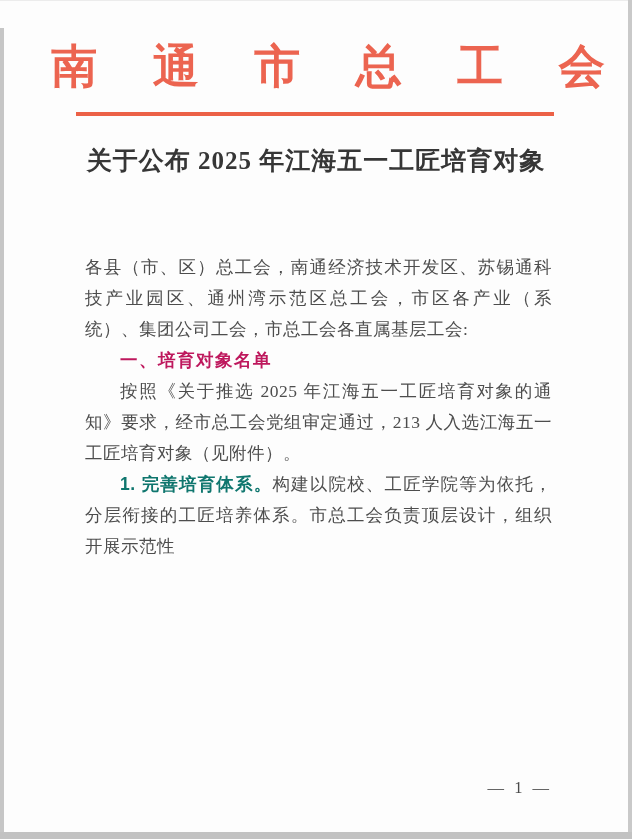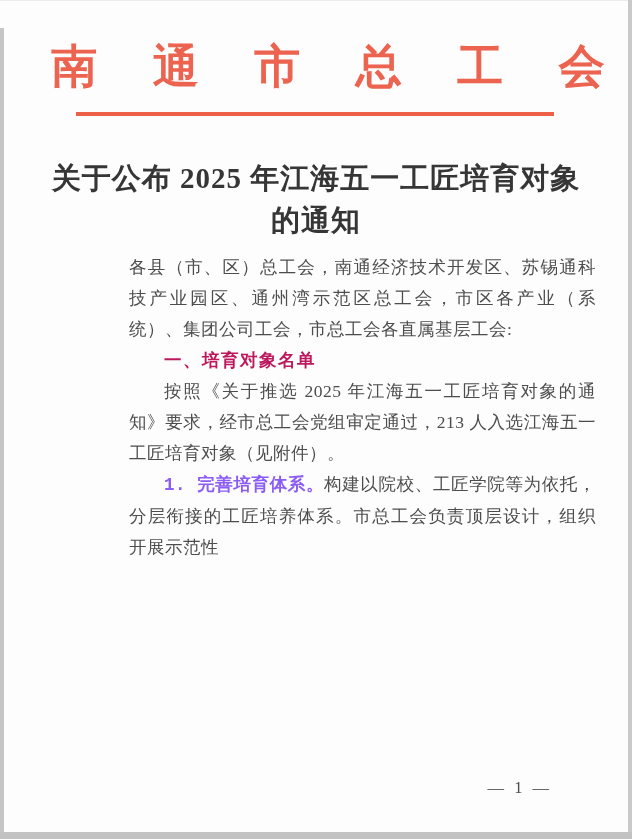--- a/index.html
+++ b/index.html
@@ -40,54 +40,53 @@
   .red-line {
     position: absolute;
     top: 112px;
     left: 76px;
     width: 478px;
     height: 4px;
     background: #ec6147;
   }
   .doc-title {
     position: absolute;
-    top: 157px;
+    top: 140px;
     left: 0;
     width: 100%;
     text-align: center;
     font-weight: bold;
-    font-size: 29px;
+    font-size: 25px;
     line-height: 42px;
     color: #363636;
     letter-spacing: 1px;
   }
   .doc-body {
     position: absolute;
     top: 252px;
     left: 85px;
     width: 467px;
     font-size: 17.5px;
     line-height: 31px;
     color: #4d4d4d;
     text-align: justify;
     letter-spacing: 0.5px;
-    margin-left: 44px;
   }
   .doc-body p { margin: 0; }
   .indent { text-indent: 2em; }
   .sec-heading {
     font-family: "Liberation Sans", "DejaVu Sans", sans-serif;
     font-weight: bold;
     color: #be185d;
     letter-spacing: 1.5px;
   }
   .item-lead {
-    font-family: Liberation Mono, monospace;
+    font-family: Liberation Sans, sans-serif;
     font-weight: bold;
-    color: #8b5cf6;
+    color: #0f766e;
   }
   .page-footer {
     position: absolute;
     top: 778px;
     right: 80px;
     font-size: 16.5px;
     letter-spacing: 3px;
     color: #4a4a4a;
     white-space: nowrap;
   }
@@ -100,21 +99,20 @@
   <div class="edge edge-left"></div>
   <div class="edge edge-right"></div>
   <div class="edge edge-bottom"></div>
 
   <div class="org-header">南 通 市 总 工 会</div>
 
   <div class="red-line"></div>
 
   <div class="doc-title">
     <div>关于公布 2025 年江海五一工匠培育对象</div>
-    <div>的通知</div>
   </div>
 
   <div class="doc-body">
     <p>各县（市、区）总工会，南通经济技术开发区、苏锡通科技产业园区、通州湾示范区总工会，市区各产业（系统）、集团公司工会，市总工会各直属基层工会:</p>
 
 
     <p class="indent sec-heading">一、培育对象名单</p>
 
     <p class="indent">按照《关于推选 2025 年江海五一工匠培育对象的通知》要求，经市总工会党组审定通过，213 人入选江海五一工匠培育对象（见附件）。</p>
 

